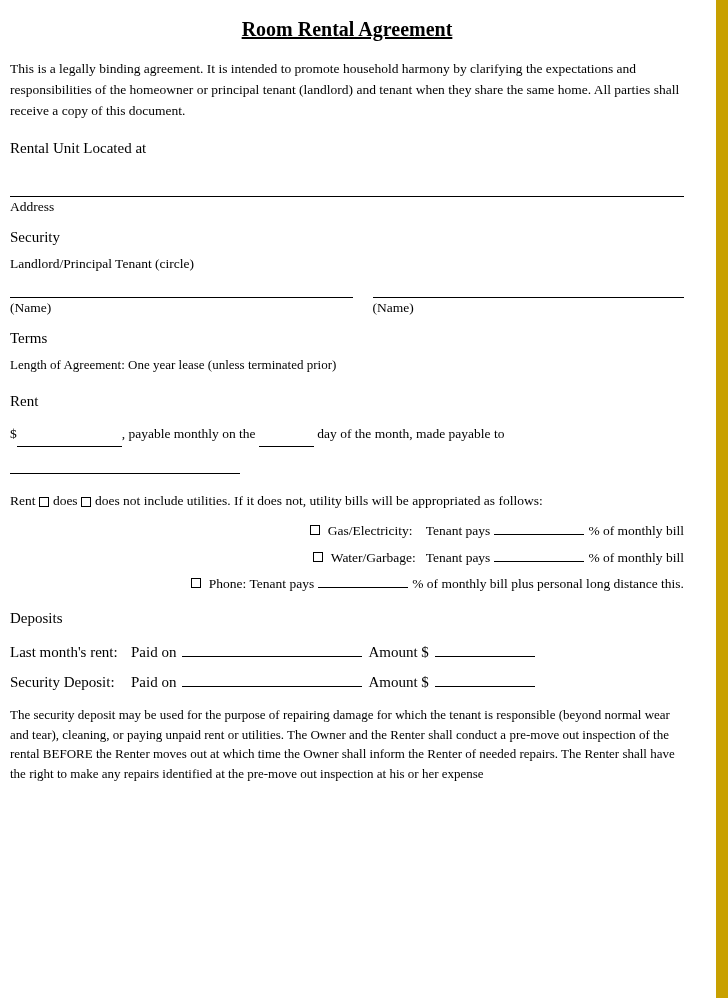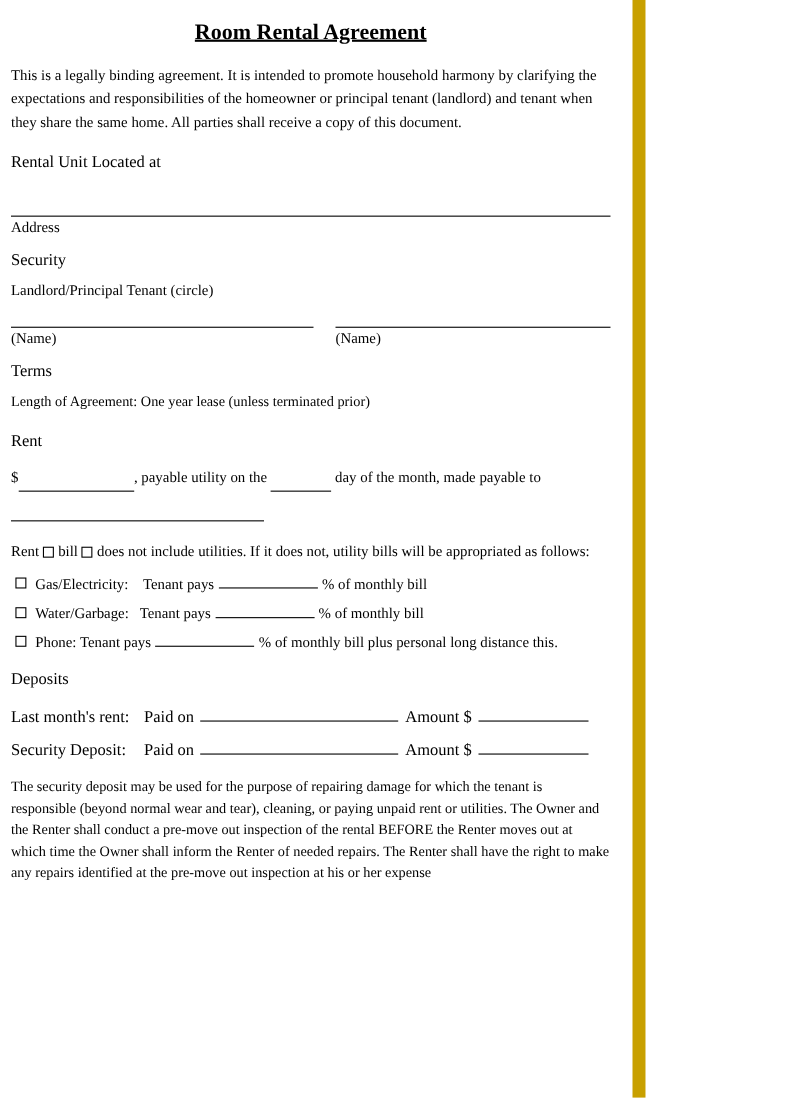--- a/index.html
+++ b/index.html
@@ -12,21 +12,21 @@
       background: #fff;
       font-family: "Times New Roman", Times, serif;
       font-size: 14px;
       color: #000;
       width: 728px;
       min-height: 998px;
       position: relative;
     }
 
     .page {
-      width: 587px;
+      width: 728px;
       min-height: 998px;
       background: #fff;
       position: relative;
       overflow: hidden;
     }
 
     
     .right-border {
       position: absolute;
       top: 0;
@@ -136,20 +136,21 @@
       font-size: 13.5px;
       line-height: 1.8;
       margin-left: 4px;
     }
 
     .utility-row {
       display: flex;
       align-items: baseline;
       gap: 4px;
       margin-bottom: 2px;
+      justify-content: flex-end;
     }
 
     .checkbox-sq {
       display: inline-block;
       width: 10px;
       height: 10px;
       border: 1px solid #000;
       margin-right: 4px;
       vertical-align: middle;
       flex-shrink: 0;
@@ -275,29 +276,29 @@
 
     <div class="section">
       <div class="section-heading">Terms</div>
       <p class="terms-text">Length of Agreement: One year lease (unless terminated prior)</p>
     </div>
 
     <div class="section">
       <div class="section-heading">Rent</div>
 
       <div class="rent-inline">
-        <span>$</span><span class="rent-amount-field"></span><span>, payable utility on the </span><span class="rent-day-field"></span><span> day of the month, made payable to</span>
+        <span>$</span><span class="rent-amount-field"></span><span>, payable monthly on the </span><span class="rent-day-field"></span><span> day of the month, made payable to</span>
         <br>
         <span class="rent-payable-field rent-second-line"></span>
       </div>
 
       <br>
 
       <div class="utilities-text">
-        <span>Rent </span><span class="checkbox-sq"></span><span>bill </span><span class="checkbox-sq"></span><span>does not include utilities. If it does not, utility bills will be appropriated as follows:</span>
+        <span>Rent </span><span class="checkbox-sq"></span><span>does </span><span class="checkbox-sq"></span><span>does not include utilities. If it does not, utility bills will be appropriated as follows:</span>
       </div>
 
       <div class="utility-list">
 
         <div class="utility-row">
           <span class="checkbox-sq"></span>
           <span> Gas/Electricity: &nbsp;&nbsp; Tenant pays </span>
           <span class="inline-underline"></span>
           <span>% of monthly bill</span>
         </div>

